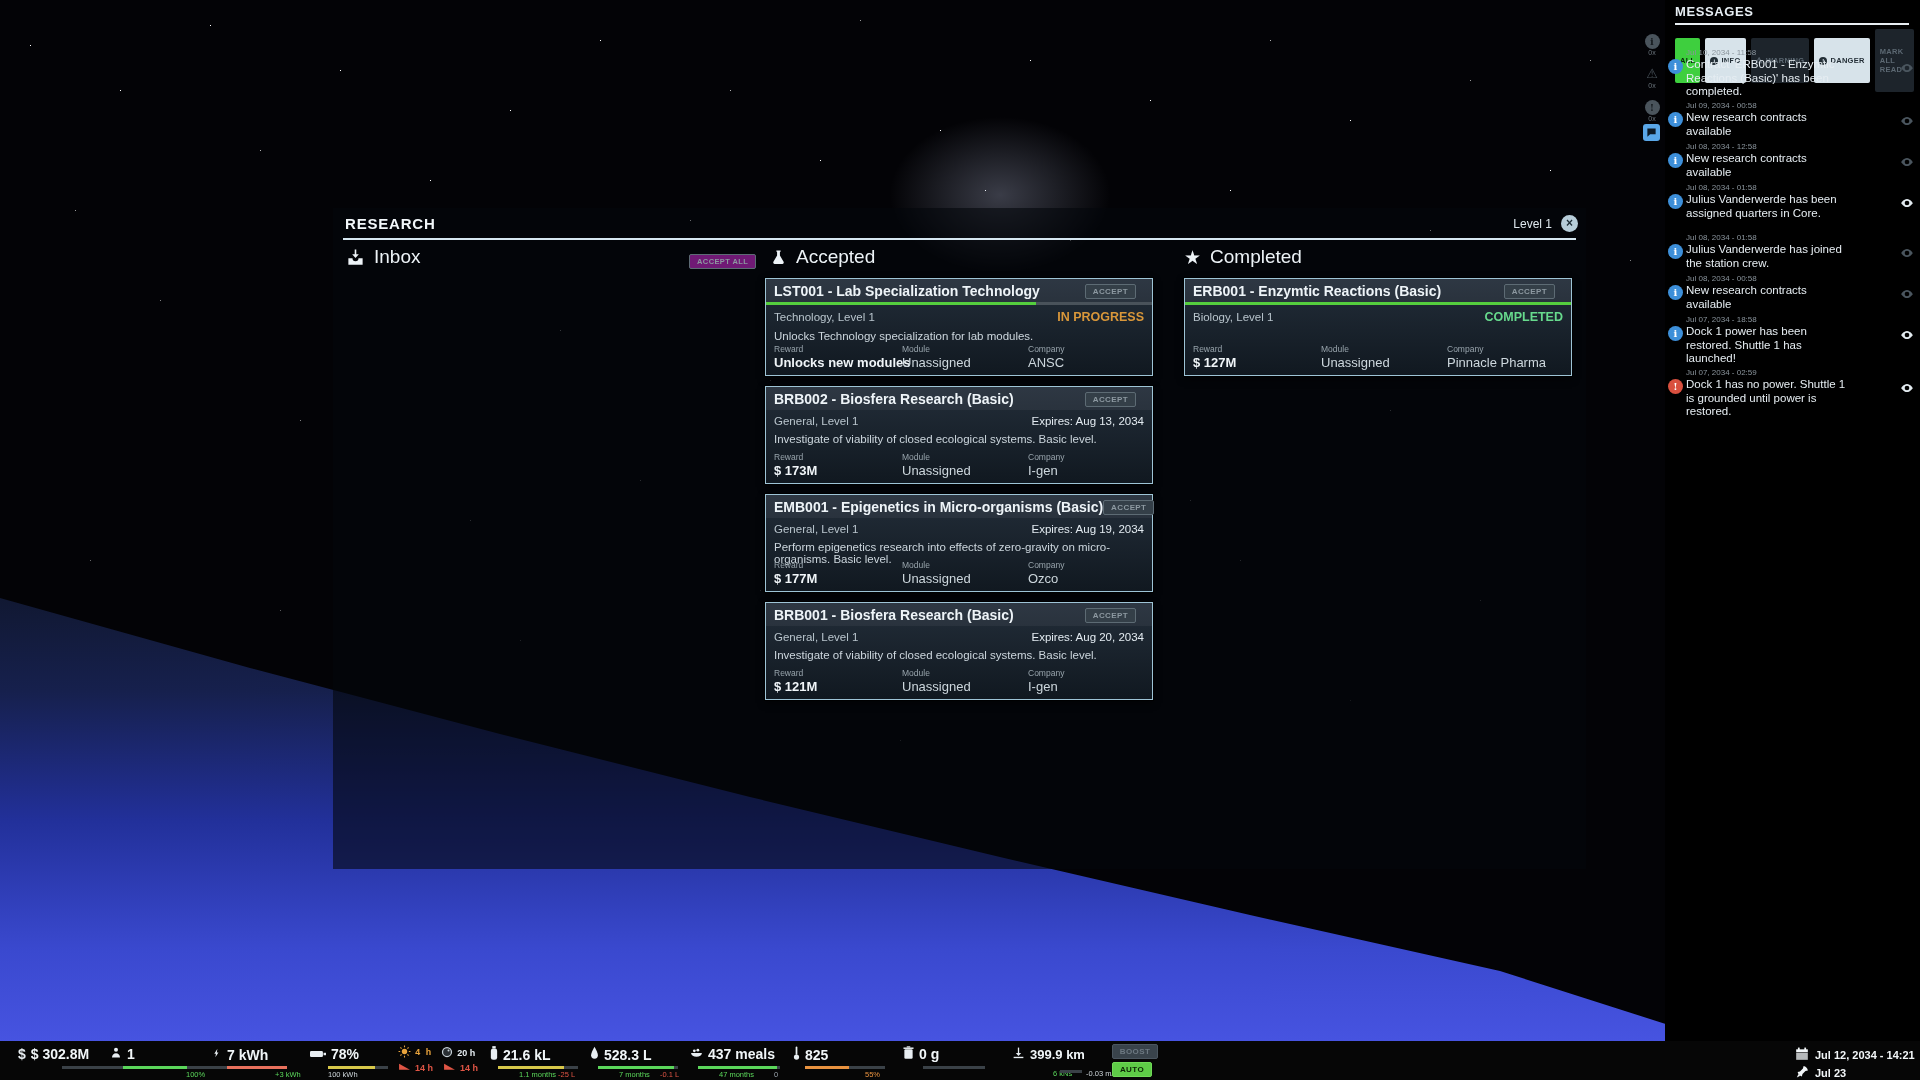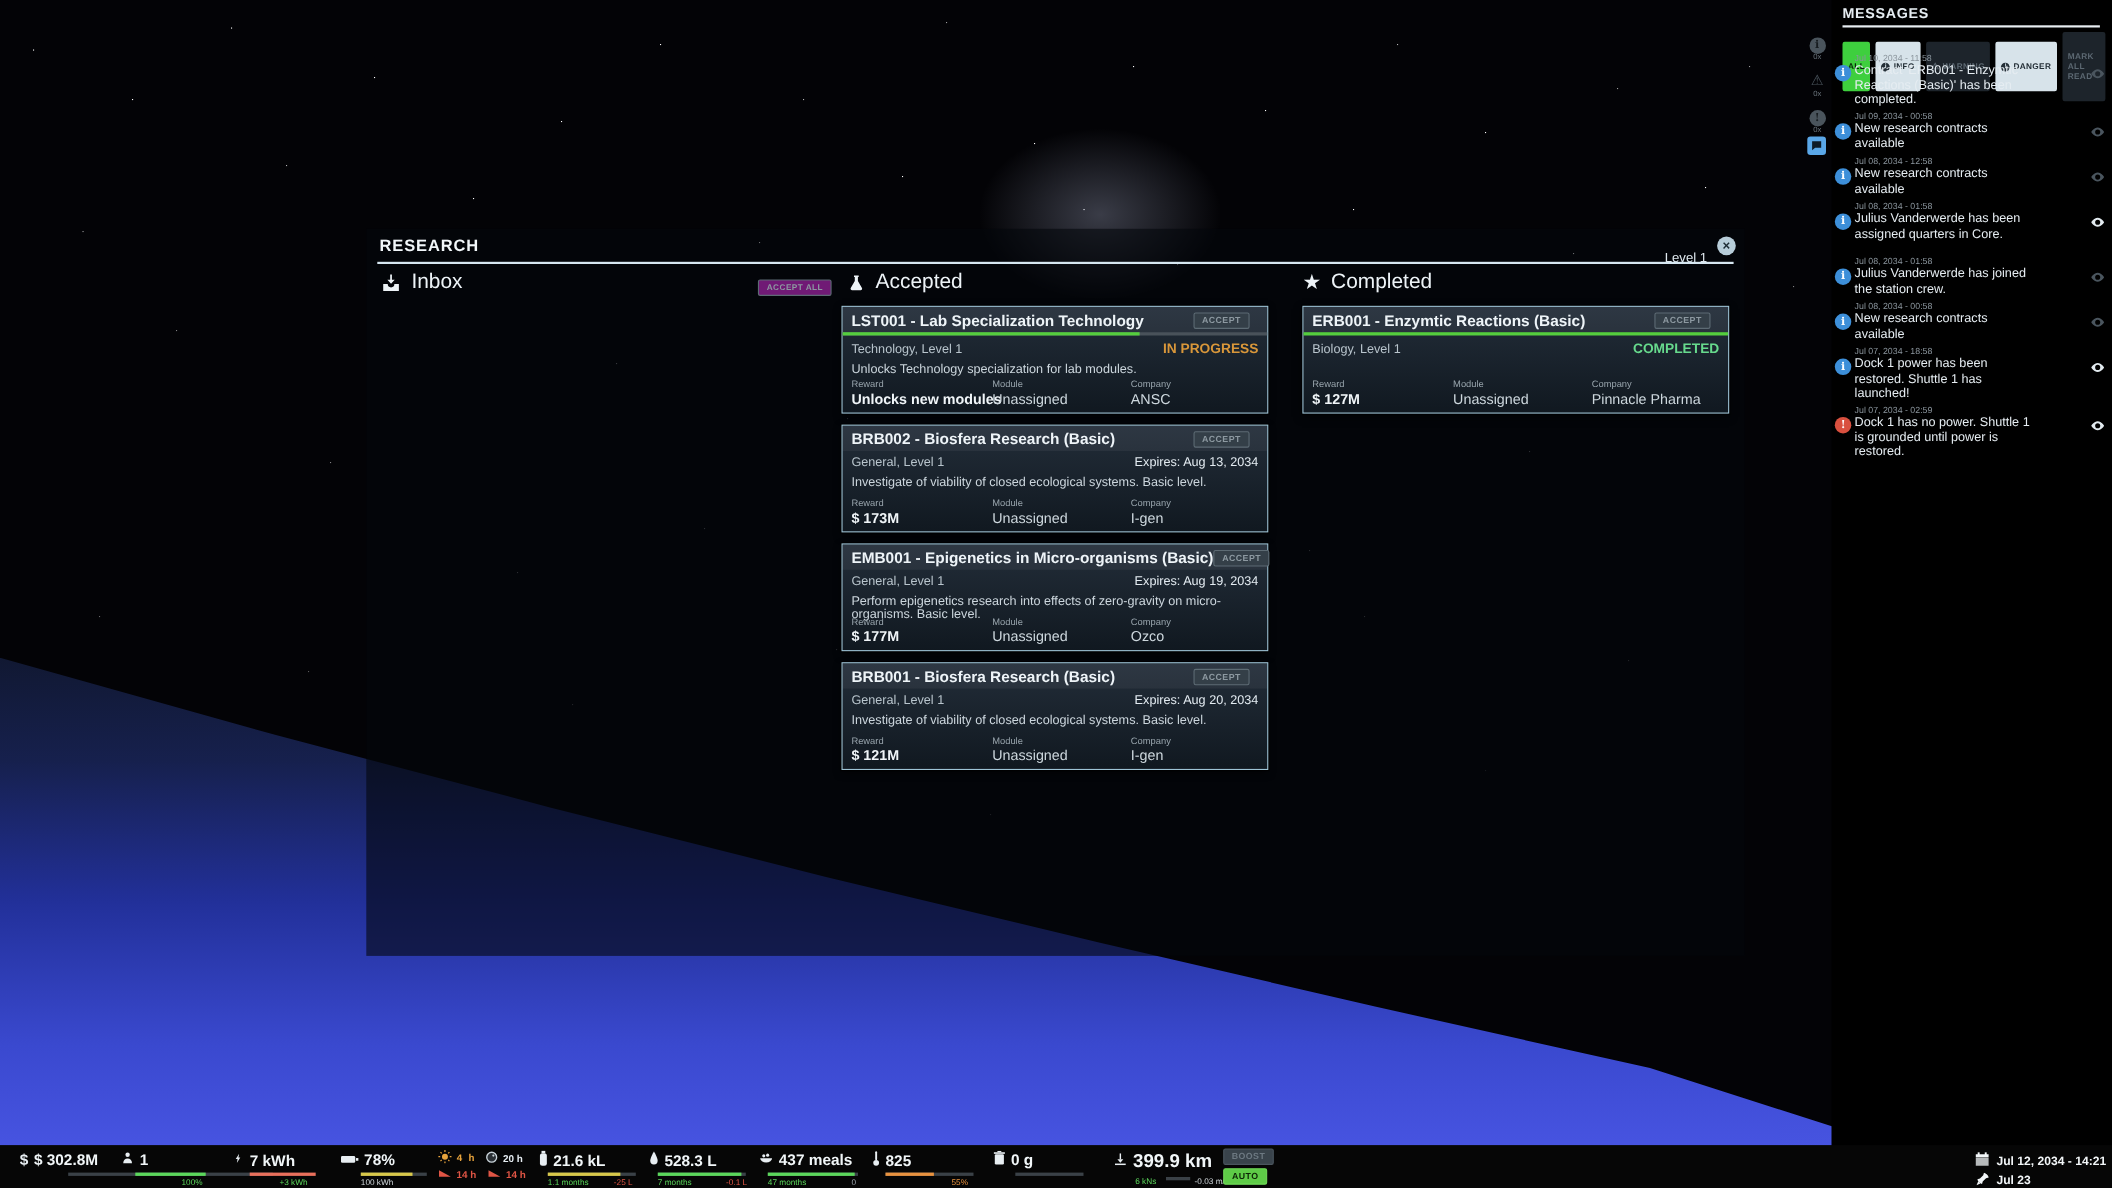--- a/index.html
+++ b/index.html
@@ -27,21 +27,21 @@
     background:radial-gradient(ellipse at center,rgba(200,208,240,.28),transparent 65%);}
   .planet{position:absolute;left:0;top:0;width:1920px;height:1080px;
     background:linear-gradient(to bottom,#0a0f20 0%,#10172e 54%,#16204d 64%,#22309a 76%,#3a49cf 88%,#4c58e8 100%);
     clip-path:polygon(0px 598px,250px 668px,500px 734px,750px 797px,1000px 857px,1250px 915px,1500px 971px,1700px 1035px,1800px 1080px,0px 1080px);
     filter:drop-shadow(0 -7px 16px rgba(110,150,255,.4));}
 
   
   .research-panel{position:absolute;left:333px;top:208px;width:1253px;height:661px;
     background:rgba(3,7,11,.60);color:#e8eef2;}
   .rp-title{position:absolute;left:12px;top:7px;font-size:15px;font-weight:bold;letter-spacing:.8px;color:#f2f7fa;}
-  .rp-level{position:absolute;right:34px;top:9px;font-size:12px;color:#dfe8ee;margin-top:10px;}
+  .rp-level{position:absolute;right:34px;top:9px;font-size:12px;color:#dfe8ee;}
   .rp-close{position:absolute;right:8px;top:7px;width:17px;height:17px;border-radius:50%;
     background:#b7cdd9;color:#1c2b34;font-size:12px;font-weight:bold;text-align:center;line-height:17px;cursor:pointer;}
   .rp-underline{position:absolute;left:10px;top:30px;width:1233px;height:2px;background:#d6e7f1;}
 
   .col-header{position:absolute;top:38px;display:flex;align-items:center;gap:9px;font-size:19px;color:#edf3f7;}
   .col-header svg{display:block;}
   .star-glyph{font-size:19px;line-height:19px;}
   .accept-all-btn{position:absolute;left:356px;top:46px;font-size:7.5px;font-weight:bold;letter-spacing:.4px;
     color:#8d99a1;background:#701a75;border:1px solid #5d6b74;border-radius:2px;padding:2px 7px;cursor:pointer;}
 
@@ -102,21 +102,21 @@
     display:flex;align-items:center;justify-content:center;color:#0d1a26;cursor:pointer;}
 
   
   .status-bar{position:absolute;left:0;top:1041px;width:1920px;height:39px;background:#060606;color:#f1f6f8;}
   .sb-item{position:absolute;top:0;height:39px;cursor:pointer;}
   .sb-main{position:absolute;top:5px;left:0;display:flex;align-items:center;gap:5px;
     font-size:14px;font-weight:bold;color:#f1f6f8;white-space:nowrap;}
   .sb-bar{position:absolute;top:25px;height:3px;background:#3a4147;}
   .sb-fill{height:100%;}
   .sb-sub{position:absolute;top:29px;font-size:7.5px;white-space:nowrap;}
-  .green{color:#5bd75b;} .red{color:#e05545;} .grayc{color:#9aa4ac;} .lightc{color:#cfd6da;} .orange{color:#e8923f;}
+  .green{color:#5bd75b;margin-left:21px;} .red{color:#e05545;} .grayc{color:#9aa4ac;} .lightc{color:#cfd6da;} .orange{color:#e8923f;}
   .icon-white{color:#e8eef2;} .icon-sun{color:#e8a33c;} .icon-red{color:#e05545;}
   .sb-btn{position:absolute;font-size:8px;font-weight:bold;letter-spacing:.4px;border-radius:2px;
     text-align:center;padding:2px 0;cursor:pointer;}
   .boost-btn{background:#39434b;color:#6d7982;border:1px solid #4a555e;}
   .auto-btn{background:#5ecb47;color:#0c2405;border:1px solid #6fd957;}
   .clock-row{position:absolute;display:flex;align-items:center;gap:6px;font-size:11px;font-weight:bold;color:#f2f6f8;}
 </style>
 </head>
 <body>
 
@@ -544,21 +544,21 @@
             <rect x="6" y="0.5" width="6" height="2"></rect>
           </svg></span>
         <span>0 g</span>
       </div>
     <div class="sb-bar" style="left:20px;width:62px;">
         <div class="sb-fill" style="background: rgb(91, 215, 91); width: 0%;"></div>
       </div>
   </div>
 
   <div class="sb-item" style="left:1012px;width:170px;">
-    <div class="sb-main" style="font-size:17px;">
+    <div class="sb-main" style="font-size:13px;">
         <span class="icon-white"><svg width="13" height="14" viewBox="0 0 24 24" fill="currentColor">
             <rect x="10.8" y="2" width="2.4" height="10"></rect>
             <path d="M12 17.5 7 11.8h10z"></path>
             <rect x="3" y="19" width="18" height="2.5"></rect>
           </svg></span>
         <span>399.9 km</span>
       </div>
     <span class="sb-sub green" style="left:20px;top:28px;">6 kNs</span>
     <div class="sb-bar" style="left:48px;width:22px;top:29px;"></div>
     <span class="sb-sub lightc" style="left:74px;top:28px;">-0.03 m/s</span>

